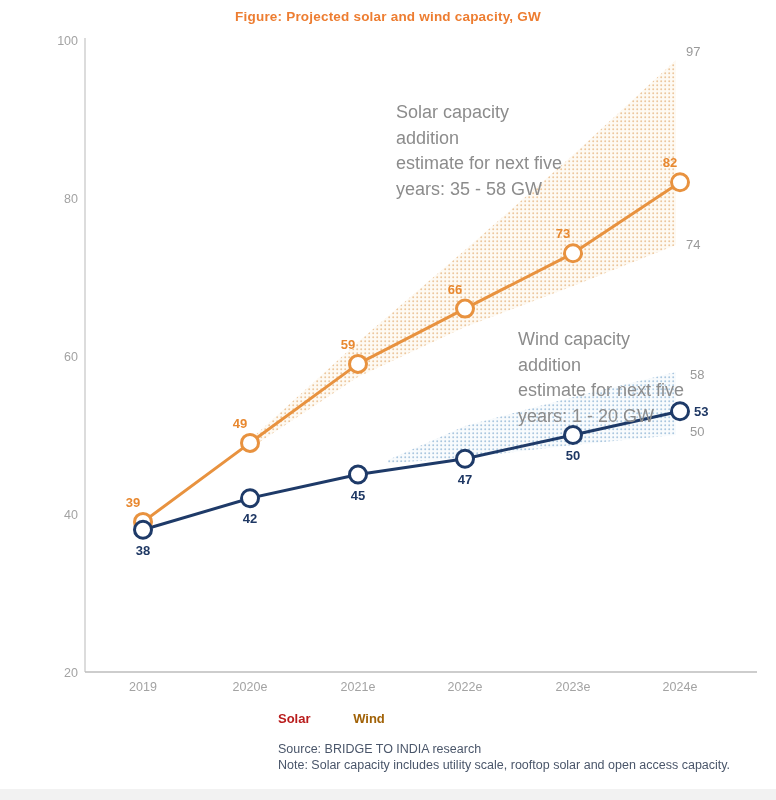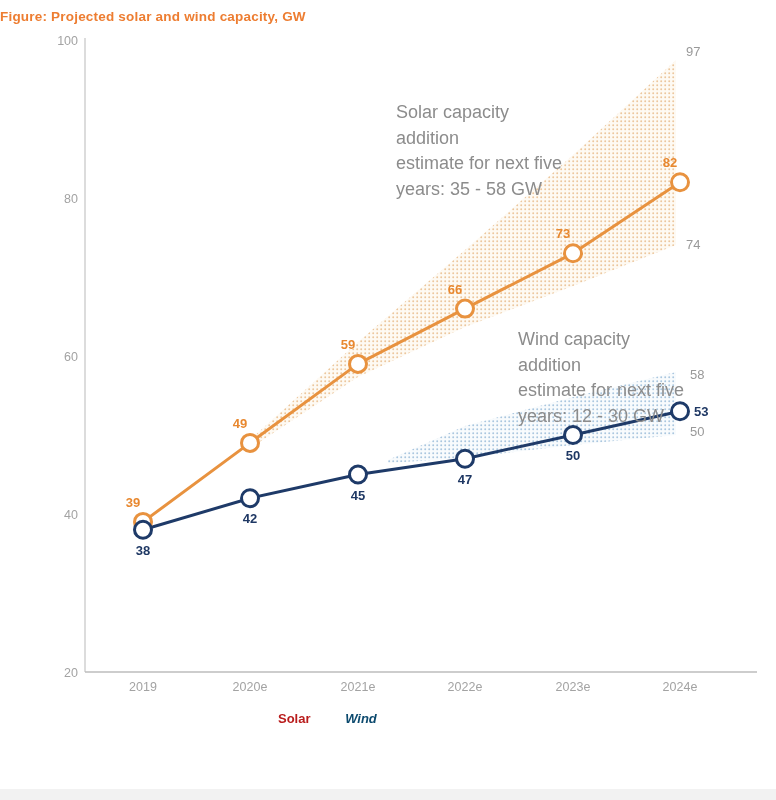--- a/index.html
+++ b/index.html
@@ -1,27 +1,27 @@
 <!DOCTYPE html>
 <html><head>
 <meta charset="utf-8">
 <style>
   html,body{margin:0;padding:0;background:#fff;}
   body{width:776px;height:800px;position:relative;overflow:hidden;
        font-family:"Liberation Sans","DejaVu Sans",sans-serif;}
   .page{position:absolute;inset:0;background:#fff;}
-  .chart-title{position:absolute;top:9px;left:0;width:776px;text-align:left;
+  .chart-title{position:absolute;top:9px;left:0;width:776px;text-align:center;
        font-size:13.5px;font-weight:bold;color:#ED7D31;letter-spacing:.2px;}
   .annotation{position:absolute;font-size:18px;line-height:1.42;color:#8C8C8C;
        white-space:pre-line;}
   .annotation.solar{left:396px;top:100px;width:170px;}
   .annotation.wind{left:518px;top:327px;width:170px;}
   .legend{position:absolute;left:278px;top:711px;font-size:13px;font-weight:bold;}
   .legend .solar{color:#b91c1c;}
-  .legend .wind{color:#0c4a6e;margin-left:31px;font-style:italic;}
+  .legend .wind{color:#a16207;margin-left:39px;}
   .footer{position:absolute;left:278px;top:741px;font-size:12.5px;color:#4A566A;line-height:1.28;}
   .bottom-strip{position:absolute;left:0;top:789px;width:776px;height:11px;background:#F2F2F2;}
   svg text{font-family:"Liberation Sans","DejaVu Sans",sans-serif;}
   .tick{fill:#A3A3A3;font-size:12.5px;}
   .band-label{fill:#999999;font-size:13px;}
   .val-solar{fill:#E8882F;font-size:13px;font-weight:bold;}
   .val-wind{fill:#1F3864;font-size:13px;font-weight:bold;}
 </style>
 </head>
 <body>
@@ -97,22 +97,26 @@
     <text class="band-label" x="686" y="249">74</text>
     <text class="band-label" x="690" y="379">58</text>
     <text class="band-label" x="690" y="436">50</text>
   </svg>
 
   <div class="annotation solar">Solar capacity addition
 estimate for next five
 years: 35 - 58 GW</div>
   <div class="annotation wind">Wind capacity addition
 estimate for next five
-years: 12 - 30 GW</div>
+years: 1 - 20 GW</div>
 
   <div class="legend">
     <span class="solar">Solar</span>
     <span class="wind">Wind</span>
   </div>
 
+  <div class="footer">
+    <div>Source: BRIDGE TO INDIA research</div>
+    <div>Note: Solar capacity includes utility scale, rooftop solar and open access capacity.</div>
+  </div>
 
   <div class="bottom-strip"></div>
 </div>
 
 </body></html>

